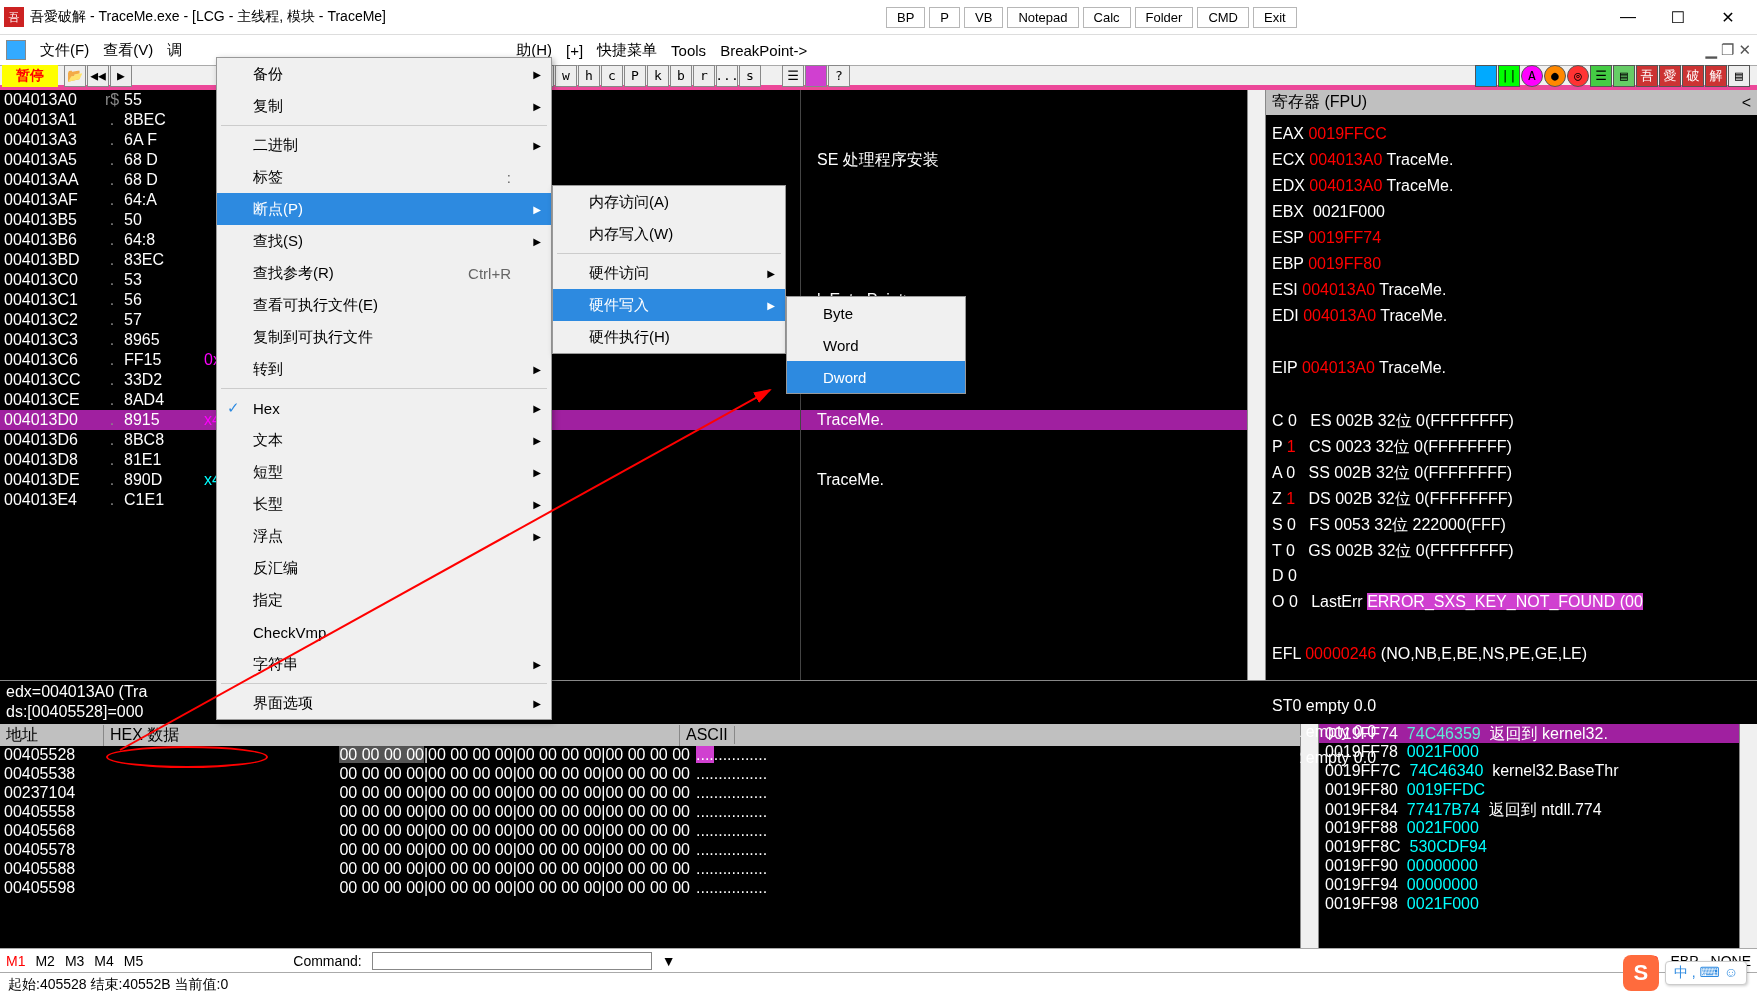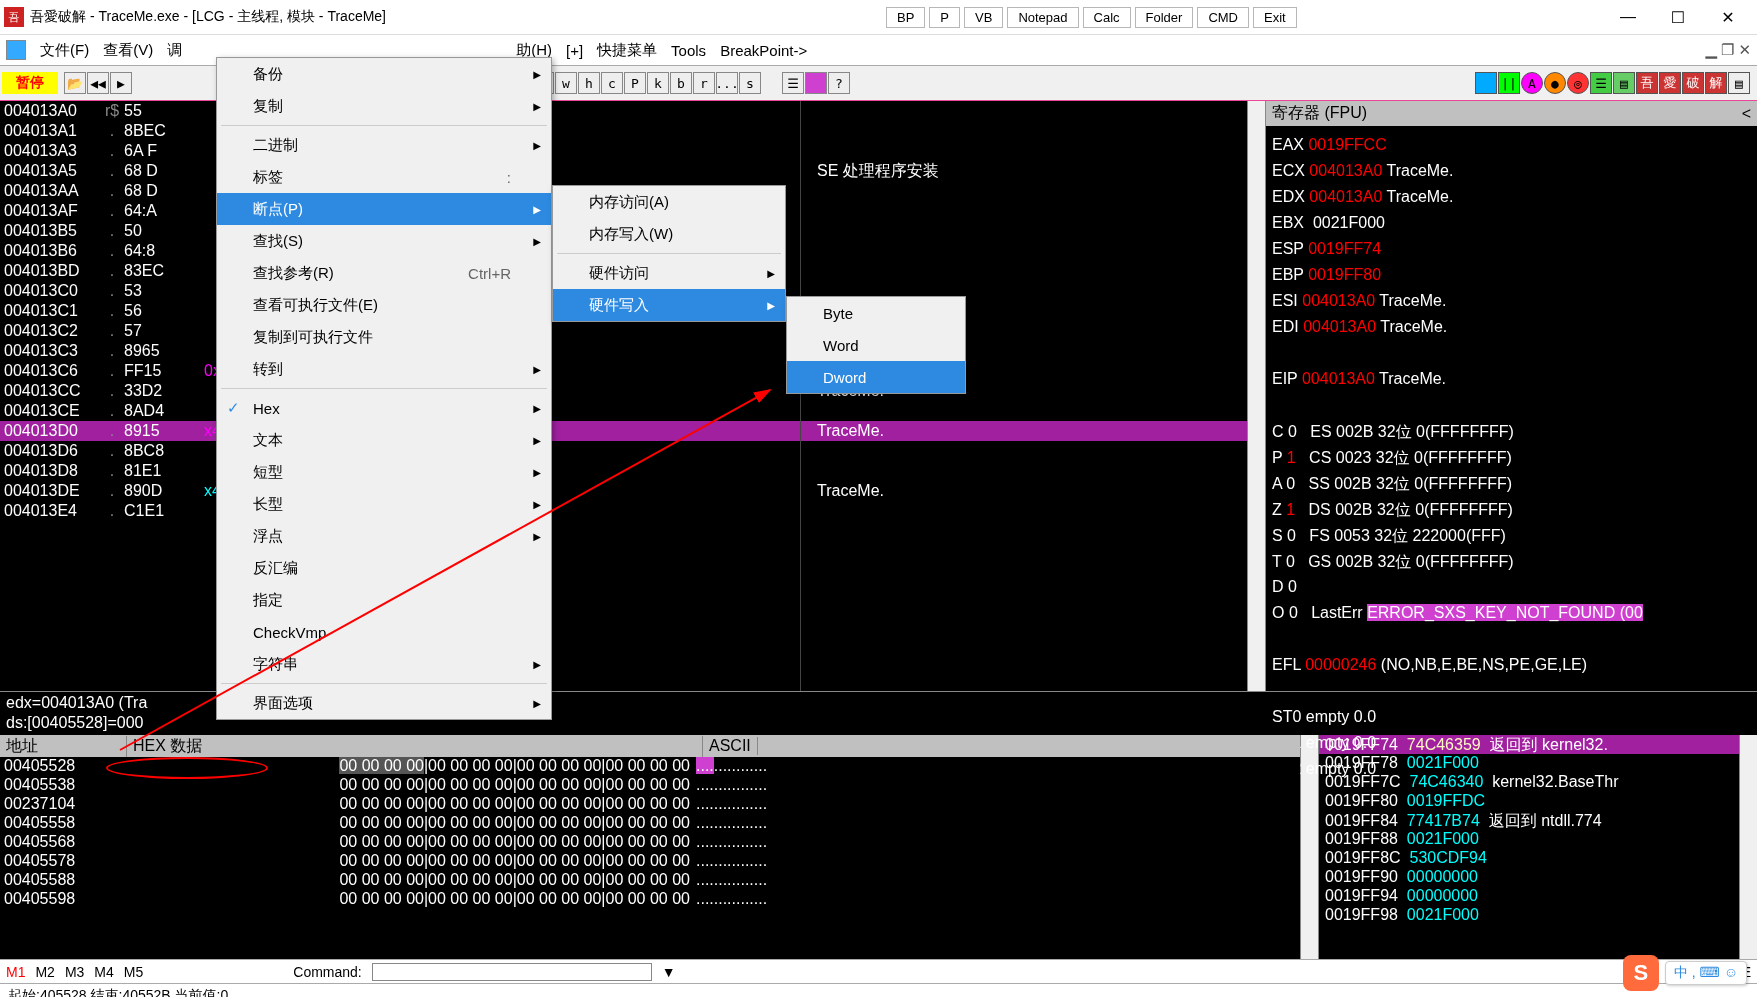--- a/index.html
+++ b/index.html
@@ -11,21 +11,21 @@
 .titlebar .tb-buttons { margin-left: 500px; display: flex; gap: 4px; }
 .titlebar .tb-buttons button { background: #fff; border: 1px solid #b7b7b7; padding: 2px 10px; font-size: 13px; cursor: pointer; }
 .titlebar .winctl { margin-left: auto; display: flex; }
 .titlebar .winctl div { width: 50px; height: 30px; display: flex; align-items: center; justify-content: center; font-size: 16px; }
 
 .menubar { display: flex; align-items: center; height: 30px; padding: 0 6px; gap: 14px; background: #fff; }
 .menubar .m-icon { width: 20px; height: 20px; background: #3af; border: 1px solid #888; }
 .menubar span { font-size: 15px; }
 .menubar .subwin { margin-left: auto; display: flex; gap: 4px; font-size: 13px; color: #555; }
 
-.toolbar { display: flex; align-items: center; height: 36px; background: #f0f0f0; border-top: 1px solid #aaa; border-bottom: 1px solid #ec4899; }
+.toolbar { display: flex; align-items: center; height: 25px; background: #f0f0f0; border-top: 1px solid #aaa; border-bottom: 5px solid #ec4899; }
 .status-pause { background: #ffff00; color: #f00; font-weight: bold; font-family: monospace; padding: 2px 14px; margin-left: 2px; }
 .tool-group { display: flex; margin-left: 6px; }
 .tool-btn { width: 22px; height: 22px; border: 1px solid #888; background: #eee; display: flex; align-items: center; justify-content: center; font-family: monospace; font-size: 13px; margin-right: 1px; }
 .tool-btn.round { border-radius: 50%; }
 .tool-group.right { margin-left: auto; margin-right: 6px; }
 .tool-group.right .tool-btn { border: 1px solid #555; }
 
 .workspace { display: flex; height: 590px; position: relative; }
 .disasm { width: 1247px; background: #000; color: #fff; font-family: Consolas, monospace; font-size: 16px; overflow: hidden; position: relative; }
 .disasm .row { display: flex; height: 20px; align-items: center; white-space: pre; }
@@ -233,39 +233,39 @@
 </div>
 
 <div class="infobar">
   <div class="row">edx=004013A0 (Tra</div>
   <div class="row">ds:[00405528]=000</div>
 </div>
 
 <div class="bottom">
   <div class="dump">
     <div class="header">
-      <div style="width:127px">地址</div>
+      <div style="width:104px">地址</div>
       <div style="width:576px">HEX 数据</div>
       <div>ASCII</div>
     </div>
     <div id="dump-rows">
         <div class="row"><div class="addr">00405528</div><div class="hex"><span style="background:#555">00 00 00 00</span>|00 00 00 00|00 00 00 00|00 00 00 00</div><div class="ascii"><span style="background:#d040d0">....</span>............</div></div>
         <div class="row"><div class="addr">00405538</div><div class="hex">00 00 00 00|00 00 00 00|00 00 00 00|00 00 00 00</div><div class="ascii">................</div></div>
         <div class="row"><div class="addr">00237104</div><div class="hex">00 00 00 00|00 00 00 00|00 00 00 00|00 00 00 00</div><div class="ascii">................</div></div>
         <div class="row"><div class="addr">00405558</div><div class="hex">00 00 00 00|00 00 00 00|00 00 00 00|00 00 00 00</div><div class="ascii">................</div></div>
         <div class="row"><div class="addr">00405568</div><div class="hex">00 00 00 00|00 00 00 00|00 00 00 00|00 00 00 00</div><div class="ascii">................</div></div>
         <div class="row"><div class="addr">00405578</div><div class="hex">00 00 00 00|00 00 00 00|00 00 00 00|00 00 00 00</div><div class="ascii">................</div></div>
         <div class="row"><div class="addr">00405588</div><div class="hex">00 00 00 00|00 00 00 00|00 00 00 00|00 00 00 00</div><div class="ascii">................</div></div>
         <div class="row"><div class="addr">00405598</div><div class="hex">00 00 00 00|00 00 00 00|00 00 00 00|00 00 00 00</div><div class="ascii">................</div></div>
       </div>
     <div class="ellipse"></div>
   </div>
   <div class="scrollbar"></div>
   <div class="stack" id="stack-rows">
-      <div class="row hl">0019FF74  <span style="color:#fef9c3">74C46359</span>  返回到 kernel32.</div>
+      <div class="row hl">0019FF74  <span style="color:#5eead4">74C46359</span>  返回到 kernel32.</div>
       <div class="row">0019FF78  <span style="color:#0ff">0021F000</span>  </div>
       <div class="row">0019FF7C  <span style="color:#0ff">74C46340</span>  kernel32.BaseThr</div>
       <div class="row">0019FF80  <span style="color:#0ff">0019FFDC</span>  </div>
       <div class="row">0019FF84  <span style="color:#0ff">77417B74</span>  返回到 ntdll.774</div>
       <div class="row">0019FF88  <span style="color:#0ff">0021F000</span>  </div>
       <div class="row">0019FF8C  <span style="color:#0ff">530CDF94</span>  </div>
       <div class="row">0019FF90  <span style="color:#0ff">00000000</span>  </div>
       <div class="row">0019FF94  <span style="color:#0ff">00000000</span>  </div>
       <div class="row">0019FF98  <span style="color:#0ff">0021F000</span>  </div>
     </div>
@@ -316,20 +316,21 @@
     <div class="item">字符串<span class="arrow">▶</span></div>
     <div class="sep"></div>
     <div class="item">界面选项<span class="arrow">▶</span></div>
   </div>
 <div class="ctxmenu menu2" id="menu2">
     <div class="item">内存访问(A)</div>
     <div class="item">内存写入(W)</div>
     <div class="sep"></div>
     <div class="item">硬件访问<span class="arrow">▶</span></div>
     <div class="item hl">硬件写入<span class="arrow">▶</span></div>
+    <div class="item">硬件执行(H)</div>
   </div>
 <div class="ctxmenu menu3" id="menu3">
     <div class="item">Byte</div>
     <div class="item">Word</div>
     <div class="item hl">Dword</div>
   </div>
 
 <svg class="arrow-line" width="760" height="430">
   <defs>
       <marker id="ah" markerWidth="10" markerHeight="10" refX="8" refY="3" orient="auto">

